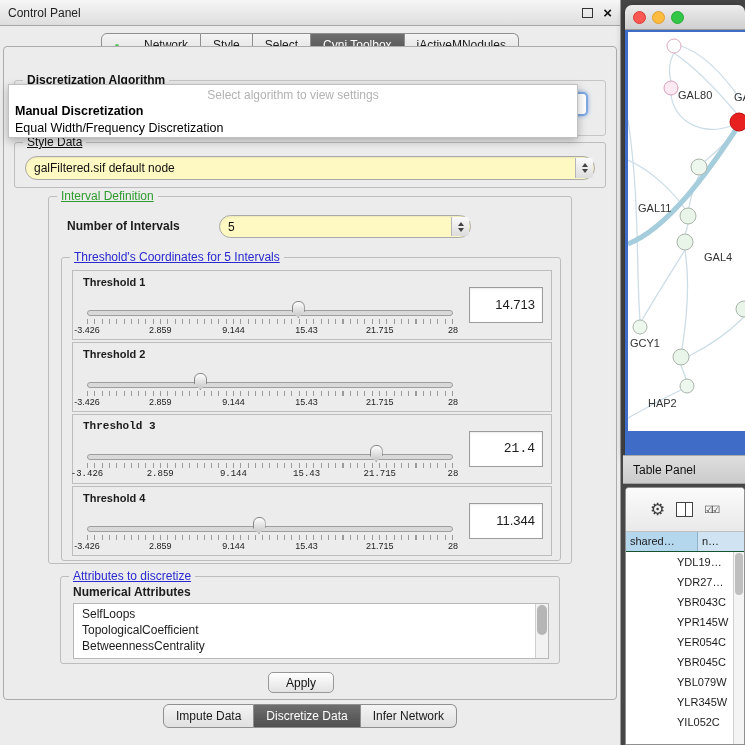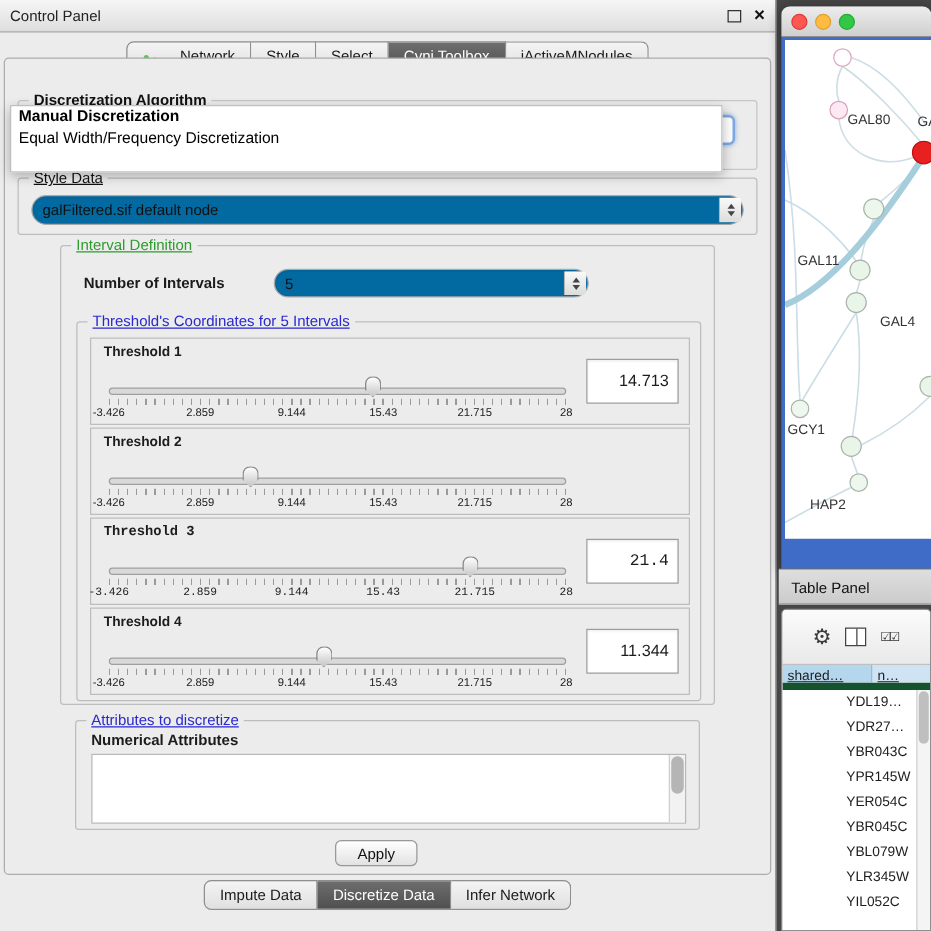--- a/index.html
+++ b/index.html
@@ -39,21 +39,21 @@
   
   .combo-fragment{position:absolute;left:552px;top:92px;width:36px;height:24px;background:#fff;
     border:2px solid var(--focus-ring,#7fa9e2);border-radius:5px;box-shadow:0 0 4px var(--focus-ring,#7fa9e2);z-index:5;box-sizing:border-box;}
   .popup{position:absolute;left:8px;top:84px;width:570px;height:54px;background:#fff;border:1px solid #c0c0c0;
     box-shadow:0 3px 9px rgba(0,0,0,.28);z-index:6;box-sizing:border-box;}
   .popup-placeholder{height:16px;line-height:16px;margin-top:2px;text-align:center;color:#b2b2b2;font-size:12px;}
   .popup-item{height:17px;line-height:17px;padding-left:6px;font-size:12.5px;color:#000;}
   .popup-item.bold{font-weight:bold;}
   
   .td-group{left:14px;top:142px;width:592px;height:46px;}
-  .combo{position:absolute;background:#0369a1;border:1px solid #a9a9a9;border-radius:12px;box-sizing:border-box;
+  .combo{position:absolute;background:#fef9c3;border:1px solid #a9a9a9;border-radius:12px;box-sizing:border-box;
     box-shadow:inset 0 1px 2px rgba(0,0,0,.07);}
   .combo-text{position:absolute;left:8px;top:0;bottom:0;display:flex;align-items:center;font-size:12px;color:#111;white-space:nowrap;}
   .combo-stepper{position:absolute;right:1px;top:1px;bottom:1px;width:17px;border-left:1px solid #b5b5b5;
     background:linear-gradient(#fafafa,#dcdcdc);border-radius:0 3px 3px 0;
     display:flex;flex-direction:column;align-items:center;justify-content:center;gap:2px;}
   .combo-stepper i{display:block;width:0;height:0;border-left:3.5px solid transparent;border-right:3.5px solid transparent;}
   .combo-stepper i.up{border-bottom:4px solid #444;}
   .combo-stepper i.down{border-top:4px solid #444;}
   .td-combo{left:10px;top:13px;width:570px;height:24px;}
   
@@ -105,21 +105,21 @@
   .table-panel-bar{position:absolute;left:623px;top:455px;width:122px;height:29px;background:linear-gradient(#dedede,#cbcbcb);
     border-top:1px solid #a8a8a8;border-bottom:1px solid #a0a0a0;box-sizing:border-box;display:flex;align-items:center;padding-left:10px;font-size:12px;color:#111;}
   .table-window{position:absolute;left:625px;top:487px;width:120px;height:258px;background:#fff;border:1px solid #909090;
     border-radius:4px 4px 0 0;box-sizing:border-box;overflow:hidden;}
   .tp-toolbar{position:absolute;left:0;top:0;right:0;height:44px;background:linear-gradient(#fbfbfb,#e9e9e9);
     border-bottom:1px solid #c0c0c0;display:flex;align-items:center;gap:11px;padding-left:24px;box-sizing:border-box;}
   .gear{font-size:17px;color:#3c3c3c;line-height:1;}
   .col-icon{width:15px;height:13px;border:1px solid #444;background:#fff;position:relative;display:inline-block;}
   .col-icon i{position:absolute;left:50%;top:0;bottom:0;width:1px;background:#444;}
   .checks{font-size:10px;letter-spacing:-2px;color:#333;}
-  .tp-header{position:absolute;left:0;top:44px;right:0;height:20px;display:flex;border-bottom:6px solid #14532d;box-sizing:border-box;text-decoration:underline;}
+  .tp-header{position:absolute;left:0;top:44px;right:0;height:20px;display:flex;border-bottom:1px solid #14532d;box-sizing:border-box;}
   .tp-header .th{line-height:19px;font-size:11px;padding-left:4px;white-space:nowrap;overflow:hidden;box-sizing:border-box;}
   .tp-header .c1{width:72px;background:var(--header-blue,#b5d7ee);border-right:1px solid #8fb2cc;}
   .tp-header .c2{flex:1;background:#cfe3f3;}
   .tp-rows{position:absolute;left:0;top:64px;right:0;bottom:0;background:#fff;}
   .tp-row{display:flex;height:20px;margin-left:48px;}
   .tp-row .cell{line-height:20px;font-size:11px;padding-left:3px;white-space:nowrap;overflow:hidden;box-sizing:border-box;}
   .tp-row .c1{width:72px;border-right:1px solid #e4e4e4;}
   .tp-row .c2{flex:1;}
   .tp-scrollbar{position:absolute;right:0;top:64px;bottom:0;width:11px;background:#f4f4f4;border-left:1px solid #cfcfcf;box-sizing:border-box;}
   .tp-thumb{margin:1px;height:42px;background:#bfbfbf;border-radius:5px;}
@@ -164,20 +164,21 @@
         </div>
     </nav>
 
     <div class="panel-box"></div>
 
     <div class="group alg-group">
       <span class="group-label black">Discretization Algorithm</span>
     </div>
     <div class="combo-fragment"></div>
     <div class="popup">
+      <div class="popup-placeholder">Select algorithm to view settings</div>
       <div class="popup-item bold">Manual Discretization</div>
       <div class="popup-item">Equal Width/Frequency Discretization</div>
     </div>
 
     <div class="group td-group">
       <span class="group-label plain">Style Data</span>
       <div class="combo td-combo">
         <span class="combo-text">galFiltered.sif default node</span>
         <span class="combo-stepper">
             <i class="up"></i>
@@ -270,20 +271,25 @@
           </div>
           <div class="value-box">11.344</div>
         </div>
       </div>
     </div>
 
     <div class="group attr-group">
       <span class="group-label blue">Attributes to discretize</span>
       <div class="attr-title">Numerical Attributes</div>
       <div class="listbox">
+        <ul>
+            <li>SelfLoops</li>
+            <li>TopologicalCoefficient</li>
+            <li>BetweennessCentrality</li>
+          </ul>
         <div class="list-scrollbar">
             <div class="list-thumb"></div>
           </div>
       </div>
     </div>
 
     <button class="apply-btn">Apply</button>
 
     <nav class="tabbar bottom-tabs">
       <div class="tab first">

